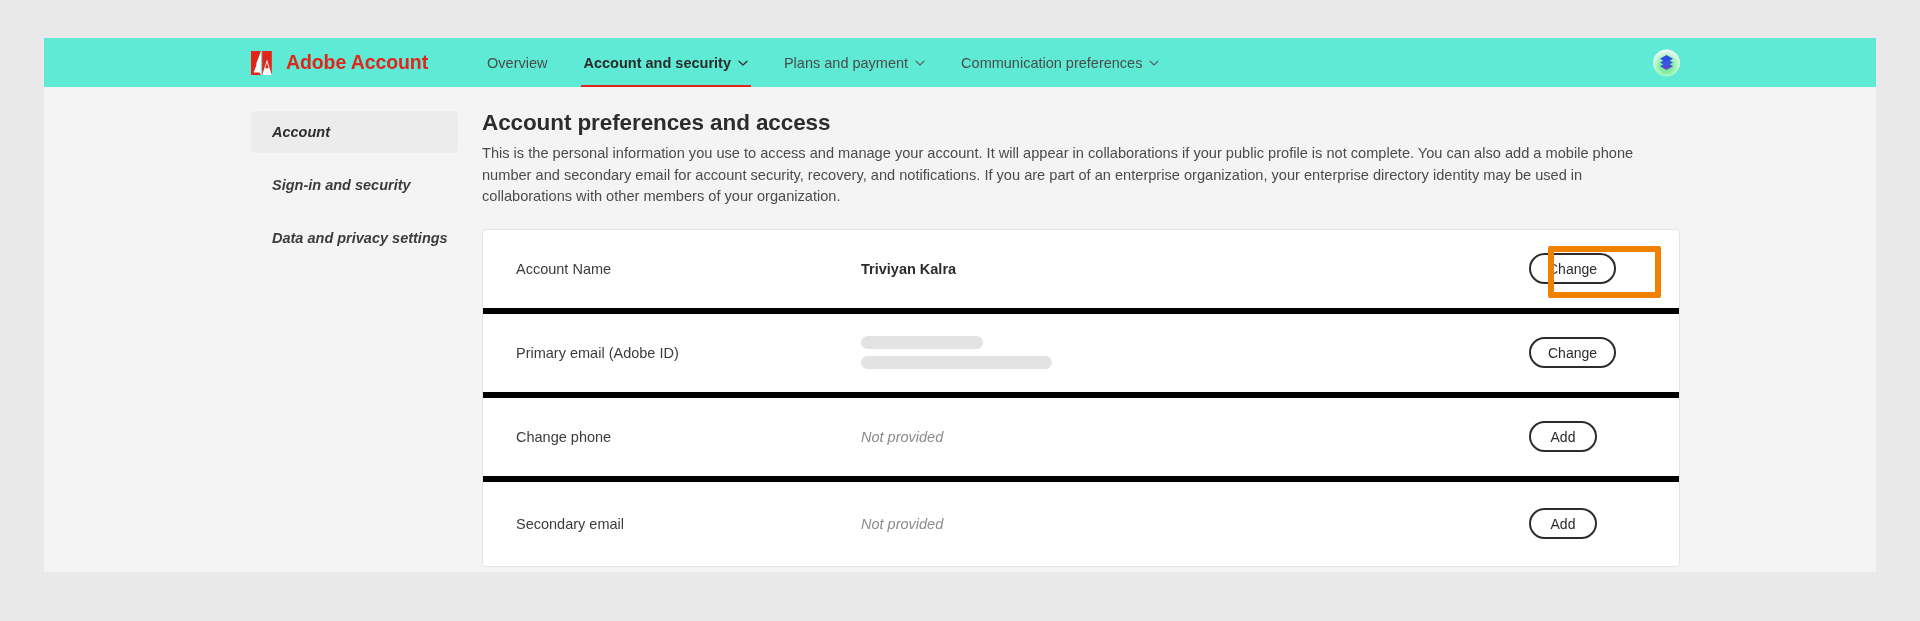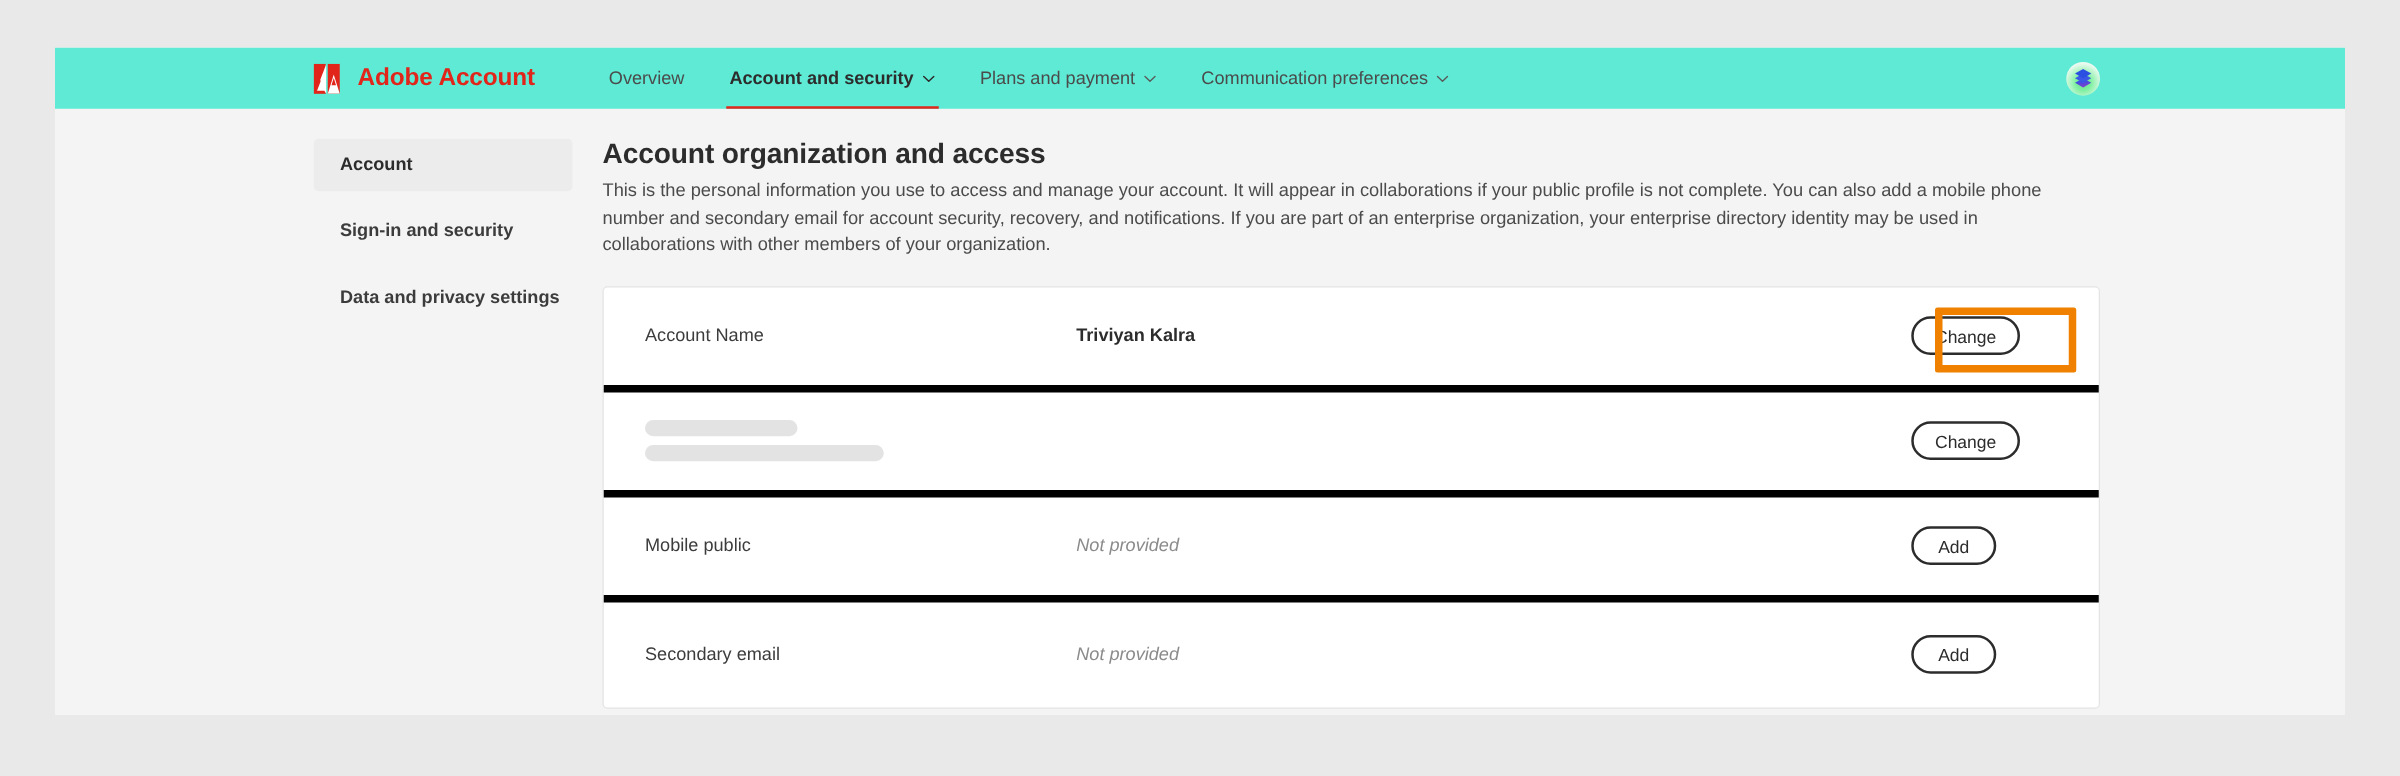--- a/index.html
+++ b/index.html
@@ -107,20 +107,21 @@
   .side-item {
     height: 42px;
     display: flex;
     align-items: center;
     padding-left: 21px;
     font-size: 14.5px;
     font-weight: bold;
     color: #3c3c3c;
     cursor: pointer;
     border-radius: 4px;
+    font-style: italic;
   }
   .side-item.active { background: #ececec; color: #2c2c2c; }
   .side-item + .side-item { margin-top: 11px; }
 
   .main {
     flex: 1;
     padding-top: 23px;
     padding-left: 24px;
     padding-right: 196px;
   }
@@ -284,48 +285,49 @@
         </div>
         <div class="side-item">
           <span>Sign-in and security</span>
         </div>
         <div class="side-item">
           <span>Data and privacy settings</span>
         </div>
       </nav>
 
       <section class="main">
-        <h1 class="main-title">Account organization and access</h1>
+        <h1 class="main-title">Account preferences and access</h1>
         <p class="main-desc">This is the personal information you use to access and manage your account. It will appear in collaborations if your public profile is not complete. You can also add a mobile phone number and secondary email for account security, recovery, and notifications. If you are part of an enterprise organization, your enterprise directory identity may be used in collaborations with other members of your organization.</p>
 
         <div class="card">
 
           <div class="row">
             <div class="row-label">Account Name</div>
             <div class="row-value">Triviyan Kalra</div>
             <div class="row-action">
               <button class="pill-btn">Change</button>
               <div class="highlight-box" style="right:18px; top:16px; width:113px; height:52px;"></div>
             </div>
           </div>
 
           <div class="row">
+            <div class="row-label">Primary email (Adobe ID)</div>
             <div class="row-value">
               <div class="redacted">
                 <div class="redact-bar w1"></div>
                 <div class="redact-bar w2"></div>
               </div>
             </div>
             <div class="row-action">
               <button class="pill-btn">Change</button>
             </div>
           </div>
 
           <div class="row">
-            <div class="row-label">Mobile public</div>
+            <div class="row-label">Change phone</div>
             <div class="row-value muted">Not provided</div>
             <div class="row-action">
               <button class="pill-btn">Add</button>
             </div>
           </div>
 
           <div class="row">
             <div class="row-label">Secondary email</div>
             <div class="row-value muted">Not provided</div>
             <div class="row-action">

